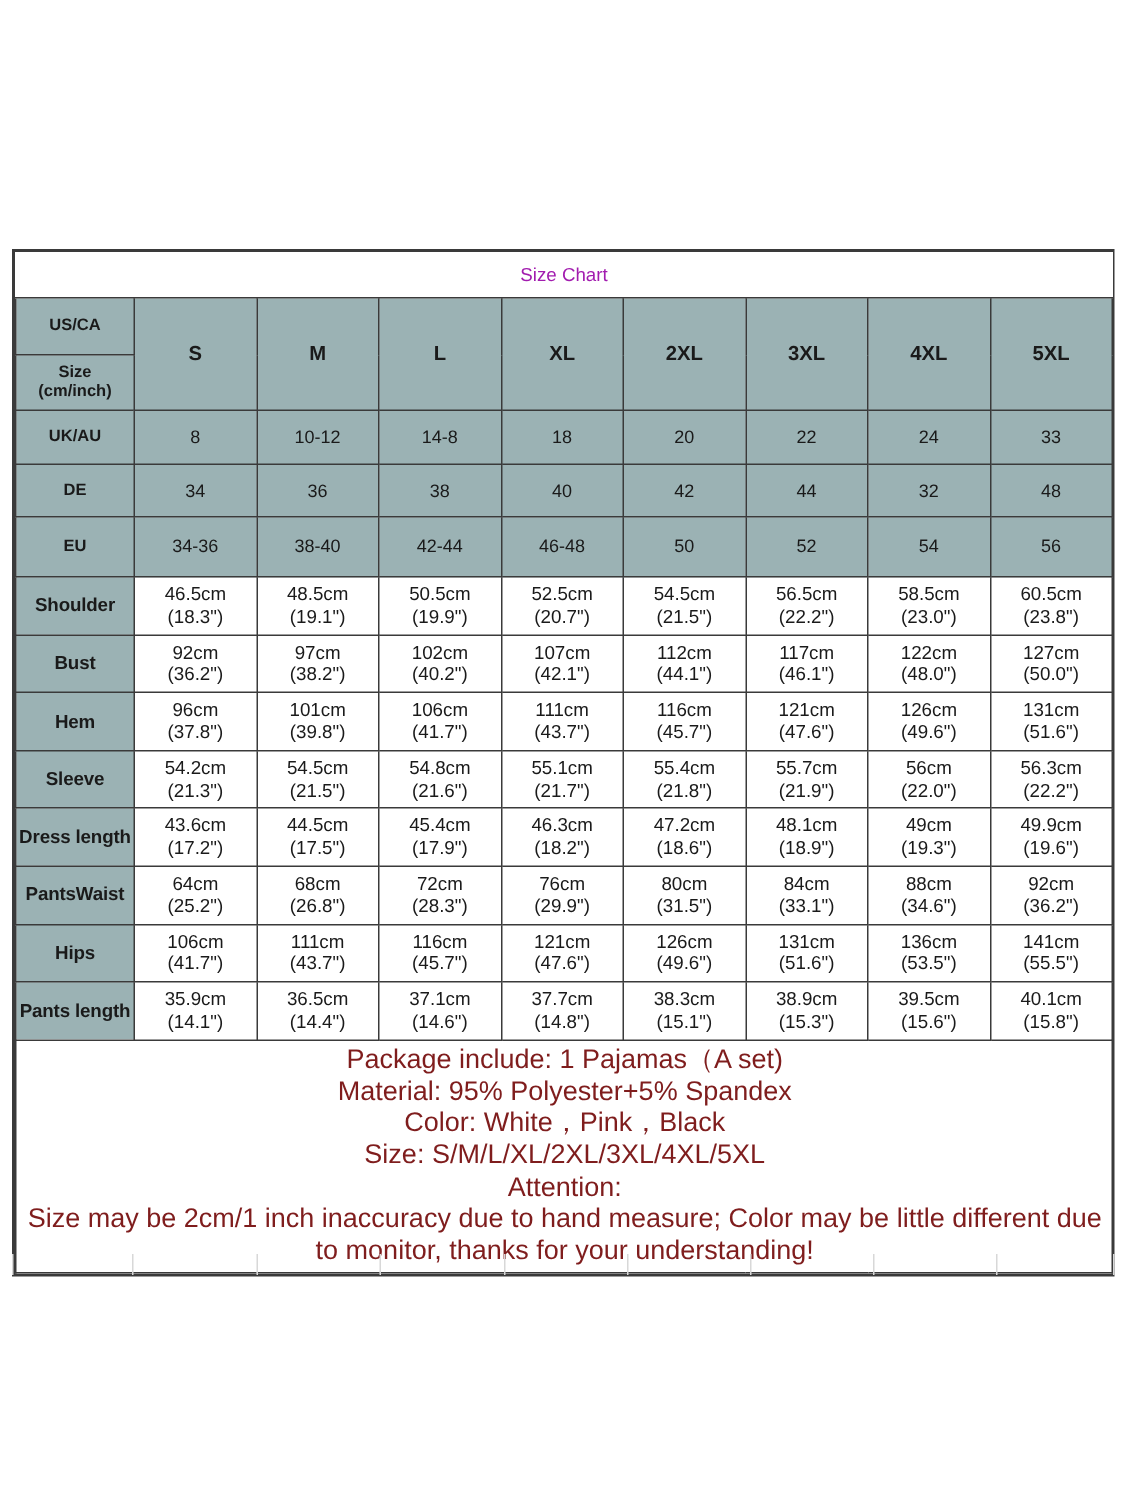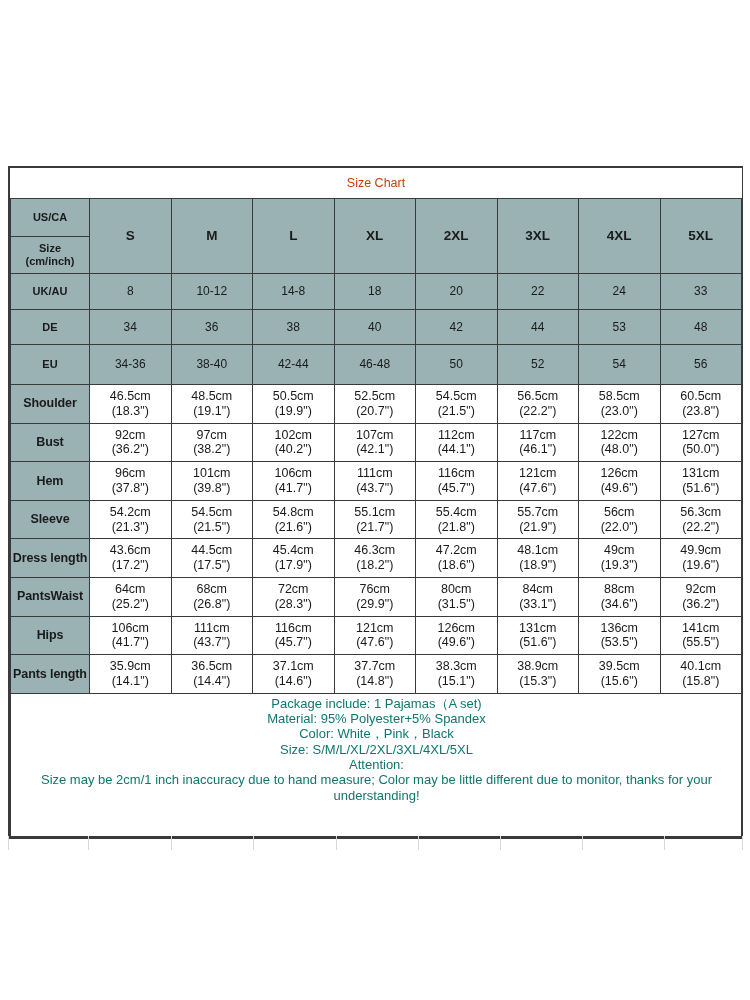--- a/index.html
+++ b/index.html
@@ -72,21 +72,21 @@
   col.c-size  { width: 81.5px; }
 
   
   .title-cell {
     border: none !important;
     border-bottom: 1px solid #3a3a3a !important;
     height: 30px;
     background: #ffffff;
     font-size: 12.5px;
     text-align: center;
-    color: #c2410c;
+    color: #a21caf;
   }
 
   .head-cell {
     background: #9bb2b4;
     font-weight: bold;
     font-size: 13px;
   }
   .head-cell.small {
     font-size: 11px;
     font-weight: bold;
@@ -118,24 +118,24 @@
     padding: 1px 0;
   }
   .meas-val .cm { display: block; }
   .meas-val .in { display: block; }
 
   .notes-cell {
     background: #ffffff;
     text-align: left;
     vertical-align: top !important;
     padding: 2px 4px 4px 5px !important;
-    font-size: 13px;
+    font-size: 18px;
     line-height: 1.5;
     height: 136px;
-    color: #0f766e;
+    color: #7f1d1d;
   }
   .notes-cell .note-line {
     white-space: nowrap;
   }
   .notes-cell .note-wrap {
     white-space: normal;
   }
 </style>
 </head>
 <body>
@@ -193,21 +193,21 @@
         </tr>
 
         <tr class="row-de">
           <td class="head-cell small">DE</td>
           <td class="sizecol-cell">34</td>
           <td class="sizecol-cell">36</td>
           <td class="sizecol-cell">38</td>
           <td class="sizecol-cell">40</td>
           <td class="sizecol-cell">42</td>
           <td class="sizecol-cell">44</td>
-          <td class="sizecol-cell">53</td>
+          <td class="sizecol-cell">32</td>
           <td class="sizecol-cell">48</td>
         </tr>
 
         <tr class="row-eu">
           <td class="head-cell small">EU</td>
           <td class="sizecol-cell">34-36</td>
           <td class="sizecol-cell">38-40</td>
           <td class="sizecol-cell">42-44</td>
           <td class="sizecol-cell">46-48</td>
           <td class="sizecol-cell">50</td>

